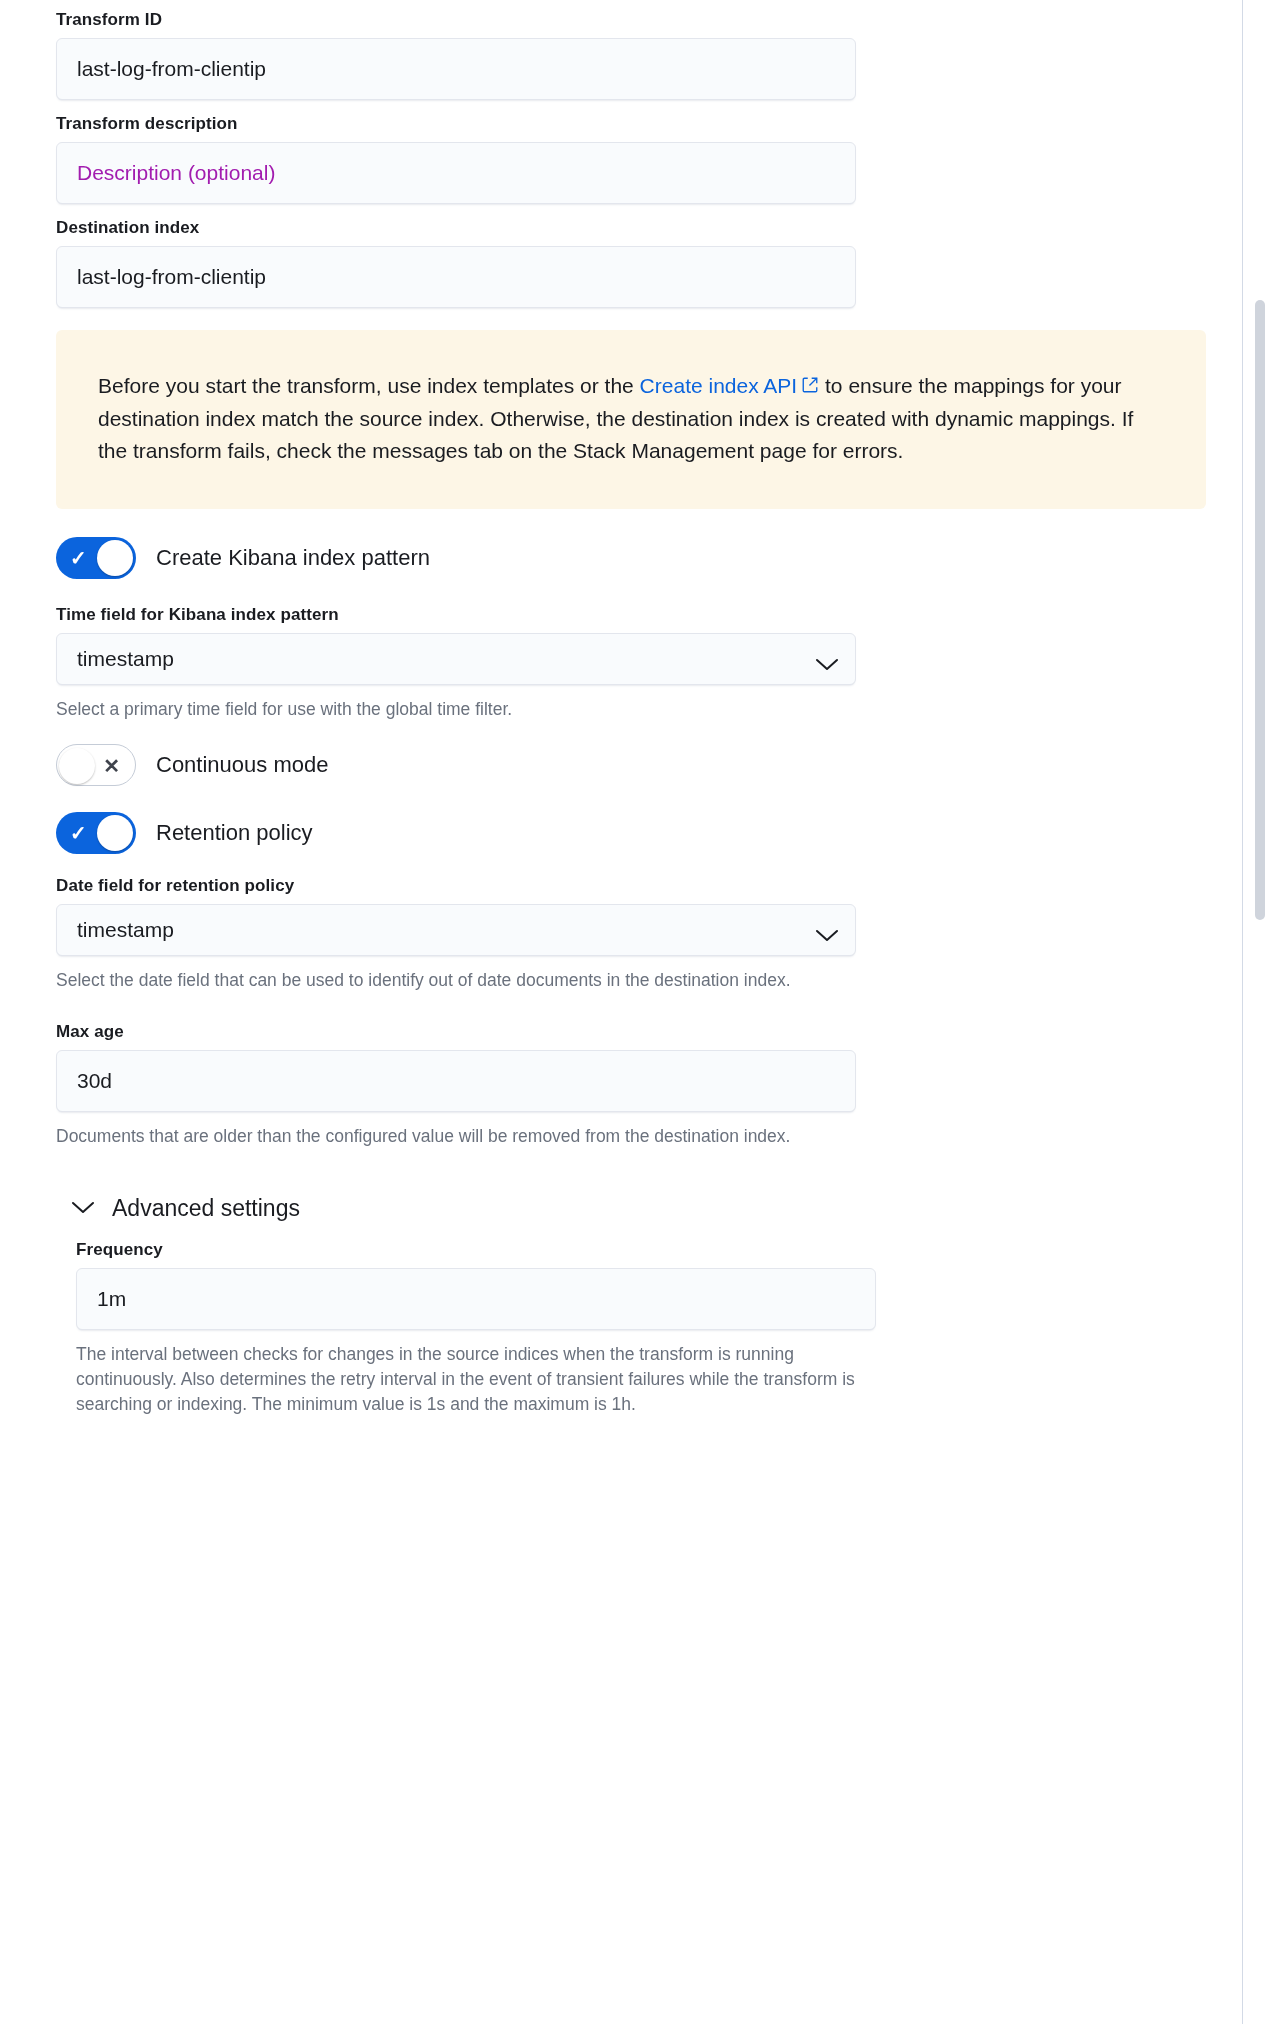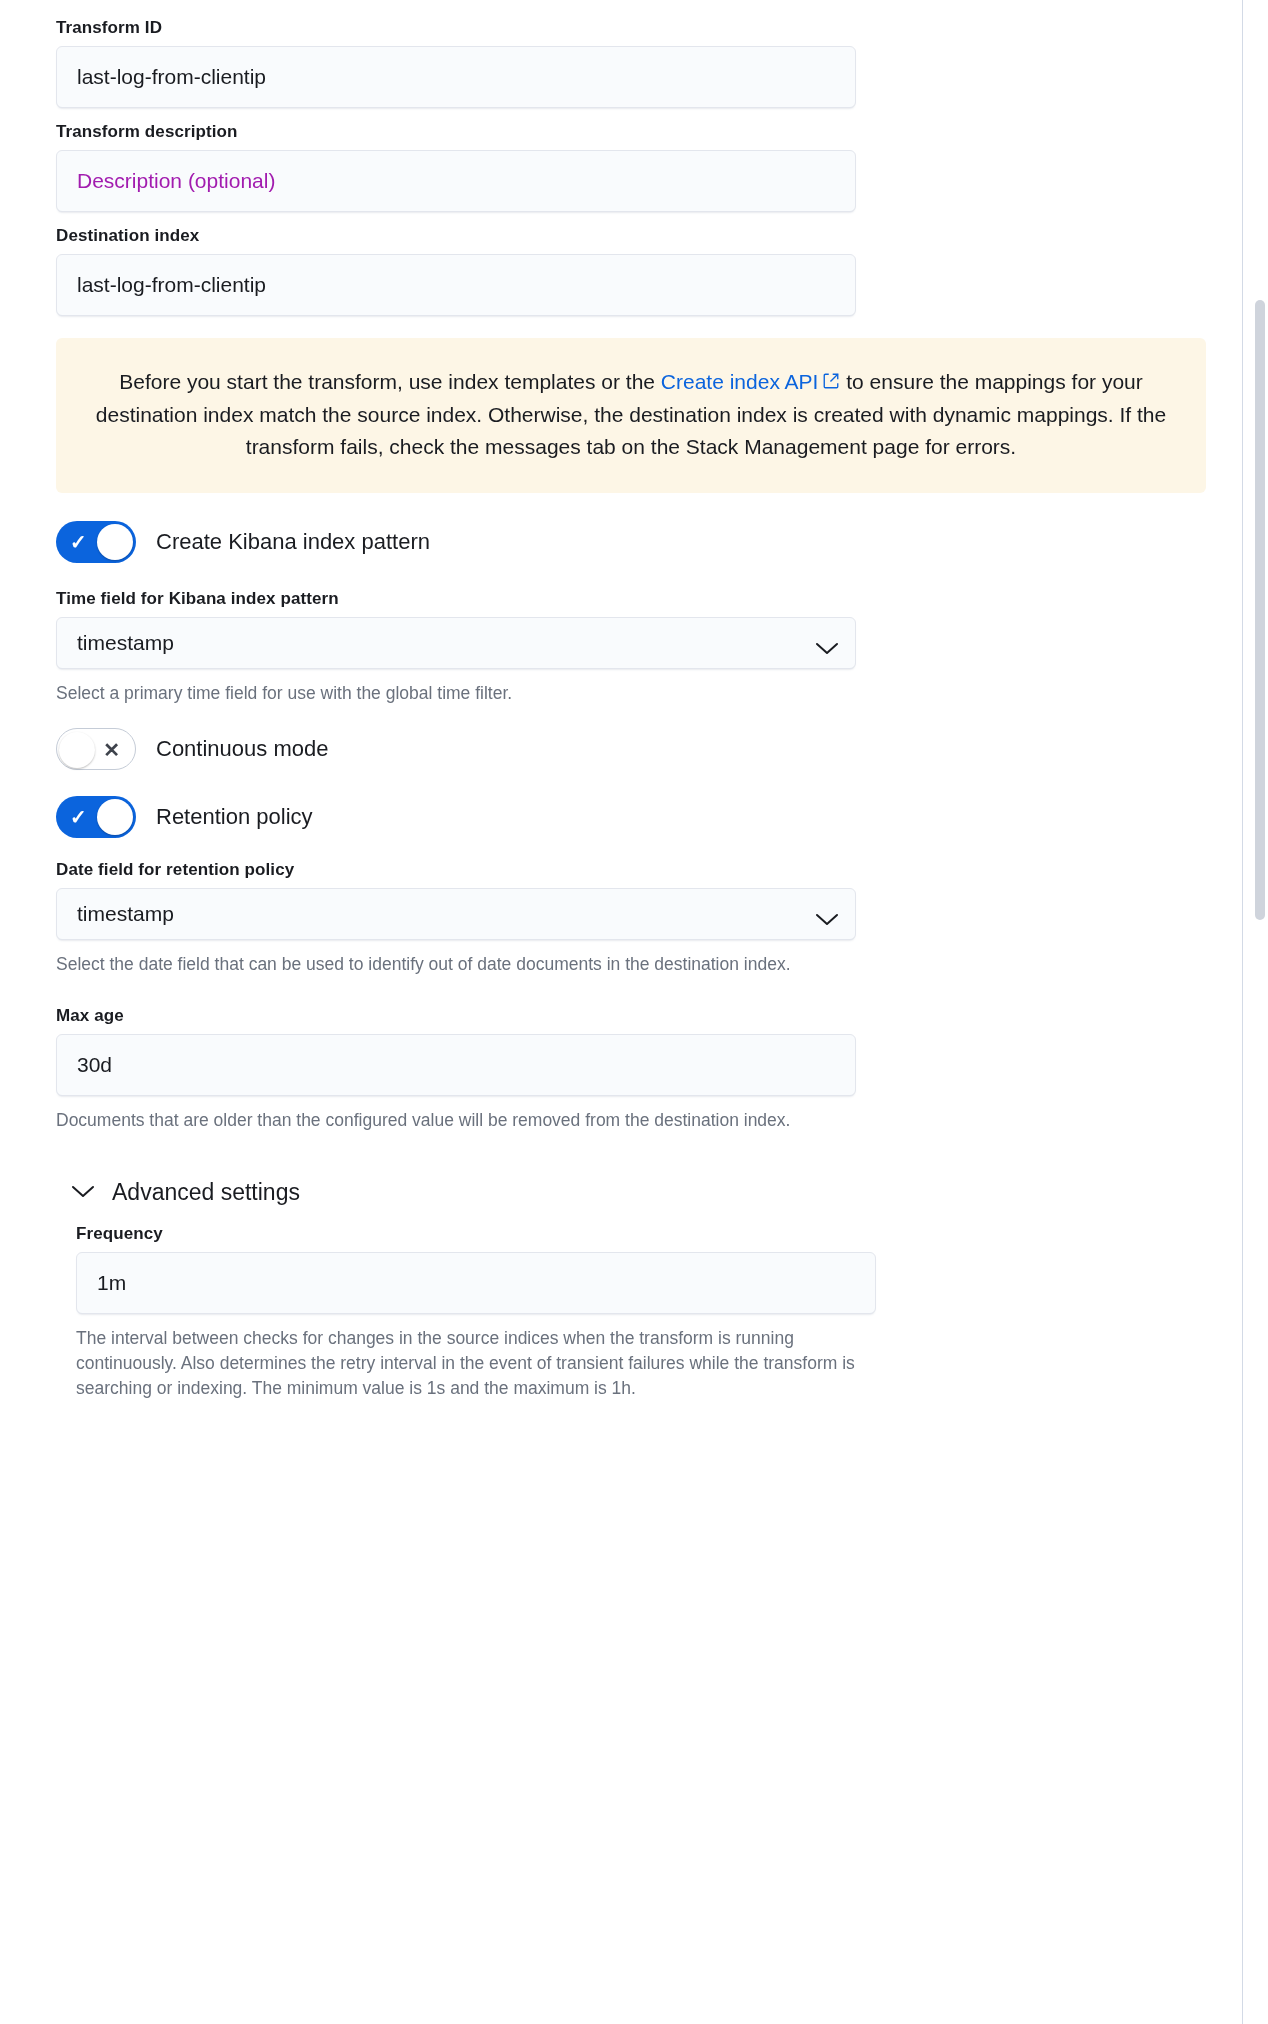--- a/index.html
+++ b/index.html
@@ -15,21 +15,21 @@
     position: relative;
   }
   .page {
     width: 1268px;
     min-height: 2024px;
     background: #ffffff;
     position: relative;
     overflow: hidden;
   }
   .content {
-    padding: 18px 0 0 56px;
+    padding: 10px 0 0 56px;
     width: 1220px;
   }
   .right-rule {
     position: absolute;
     top: 0;
     left: 1242px;
     width: 1px;
     height: 2024px;
     background: #d3dae6;
   }
@@ -75,25 +75,24 @@
   .text-input.placeholder { color: #a21caf; }
 
   .callout {
     width: 1150px;
     background: #fdf6e6;
     border-radius: 6px;
     padding: 28px 30px 30px 30px;
     margin: 22px 0 28px 0;
   }
   .callout p {
-    margin: 0;
+    margin: 12px;
     font-size: 21px;
     line-height: 1.52;
     color: #1a1c21;
-    text-align: center;
   }
   .callout a {
     color: #0b64dd;
     text-decoration: none;
   }
   .ext-icon {
     display: inline-block;
     vertical-align: -1px;
     margin-left: 4px;
   }

